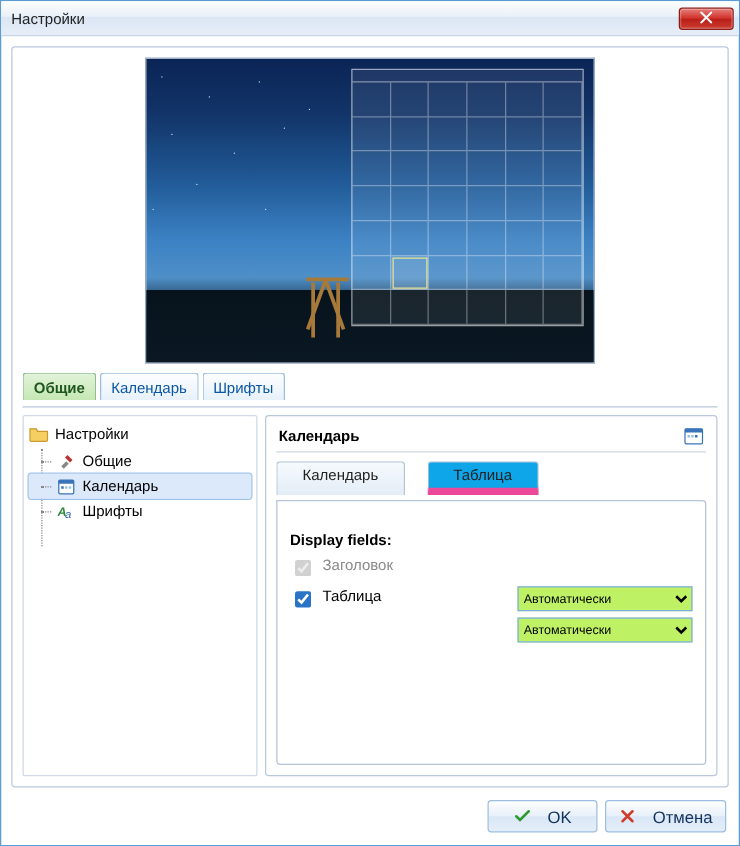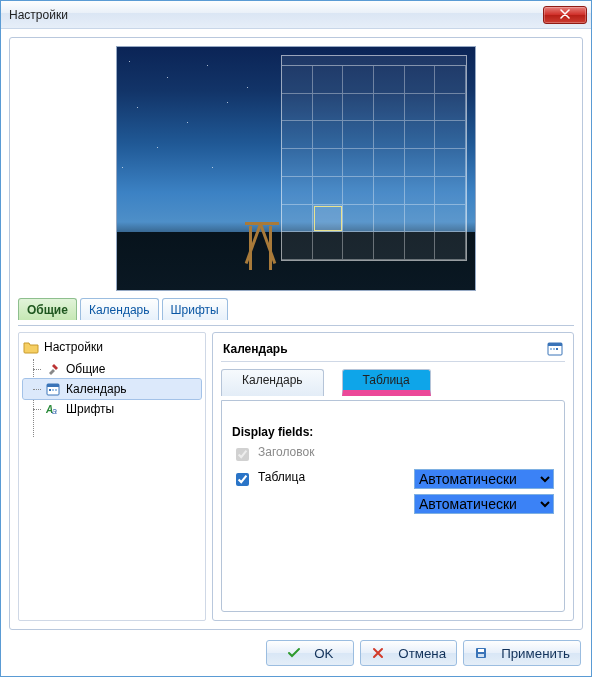--- a/index.html
+++ b/index.html
@@ -44,21 +44,21 @@
   .section-header { display:flex; align-items:center; gap:4px; font-weight:bold; border-bottom:1px solid #cfd8e6; padding:0 2px 4px; }
   .section-header .flex { flex:1; }
   .inner-tabstrip { display:flex; }
   .inner-tab { padding:3px 20px; border:1px solid #b5c4d8; border-bottom:none; border-radius:3px 3px 0 0; background:linear-gradient(#f6fafd,#e3edf7); color:#222; cursor:pointer; margin-right:2px; position:relative; top:1px; }
   .inner-tab.active { background:#0ea5e9; font-weight:normal; border-bottom:6px solid #ec4899; z-index:2;margin-left:16px; }
   .inner-panel-content { flex:1; border:1px solid #b5c4d8; border-radius:0 3px 3px 3px; padding:24px 10px; margin-top:-1px; background:#fff; }
   .fields-title { font-weight:bold; margin-bottom:6px; }
   .field-row { display:flex; align-items:center; gap:6px; margin:5px 0; }
   .field-row label { display:flex; gap:6px; }
   .field-row .spacer { flex:1; }
-  .field-row select { width:140px; font-size:14px; border:1px solid #7eb0e2; height:20px; background:#3b82f6; }
+  .field-row select { width:140px; font-size:10px; border:1px solid #7eb0e2; height:20px; background:#bef264; }
   .field-row input[type=checkbox] { accent-color:#2a74c7; }
   .field-row.disabled { color:#8a8a8a; }
   .field-row.disabled input[type=checkbox] { accent-color:#a0a0a0; }
 
   .button-row { display:flex; justify-content:flex-end; gap:6px; padding:4px 2px 2px; }
   .btn { min-width:88px; height:26px; border:1px solid #9bbde0; border-radius:3px; background:linear-gradient(#fefefe,#e8f0fa 48%,#d9e7f6 52%,#e4eef8); display:inline-flex; align-items:center; justify-content:center; gap:13px; cursor:pointer; padding:0 10px; color:#12325a; }
   .btn .bicon { width:14px; height:14px; display:inline-flex; align-items:center; justify-content:center; }
 
   
   .preview .stars i:nth-child(1){left:12px;top:14px}.preview .stars i:nth-child(2){left:50px;top:30px}.preview .stars i:nth-child(3){left:90px;top:18px}.preview .stars i:nth-child(4){left:130px;top:40px}.preview .stars i:nth-child(5){left:20px;top:60px}.preview .stars i:nth-child(6){left:70px;top:75px}.preview .stars i:nth-child(7){left:110px;top:55px}.preview .stars i:nth-child(8){left:40px;top:100px}.preview .stars i:nth-child(9){left:5px;top:120px}.preview .stars i:nth-child(10){left:95px;top:120px}
@@ -268,25 +268,15 @@
         <span>OK</span>
       </button>
       <button class="btn">
         <span class="bicon">
           <svg viewBox="0 0 14 14">
               <path d="M3 3l8 8M11 3l-8 8" stroke="#d23b2a" stroke-width="2" stroke-linecap="round"></path>
             </svg>
         </span>
         <span>Отмена</span>
       </button>
-      <button class="btn">
-        <span class="bicon">
-          <svg viewBox="0 0 14 14">
-              <rect x="2" y="2" width="10" height="10" rx="1" fill="#3a74b8"></rect>
-              <rect x="4" y="3" width="6" height="3" fill="#fff"></rect>
-              <rect x="4" y="8" width="6" height="3" fill="#cfe0f2"></rect>
-            </svg>
-        </span>
-        <span>Применить</span>
-      </button>
     </div>
   </div>
 </div>
 
 </body></html>

